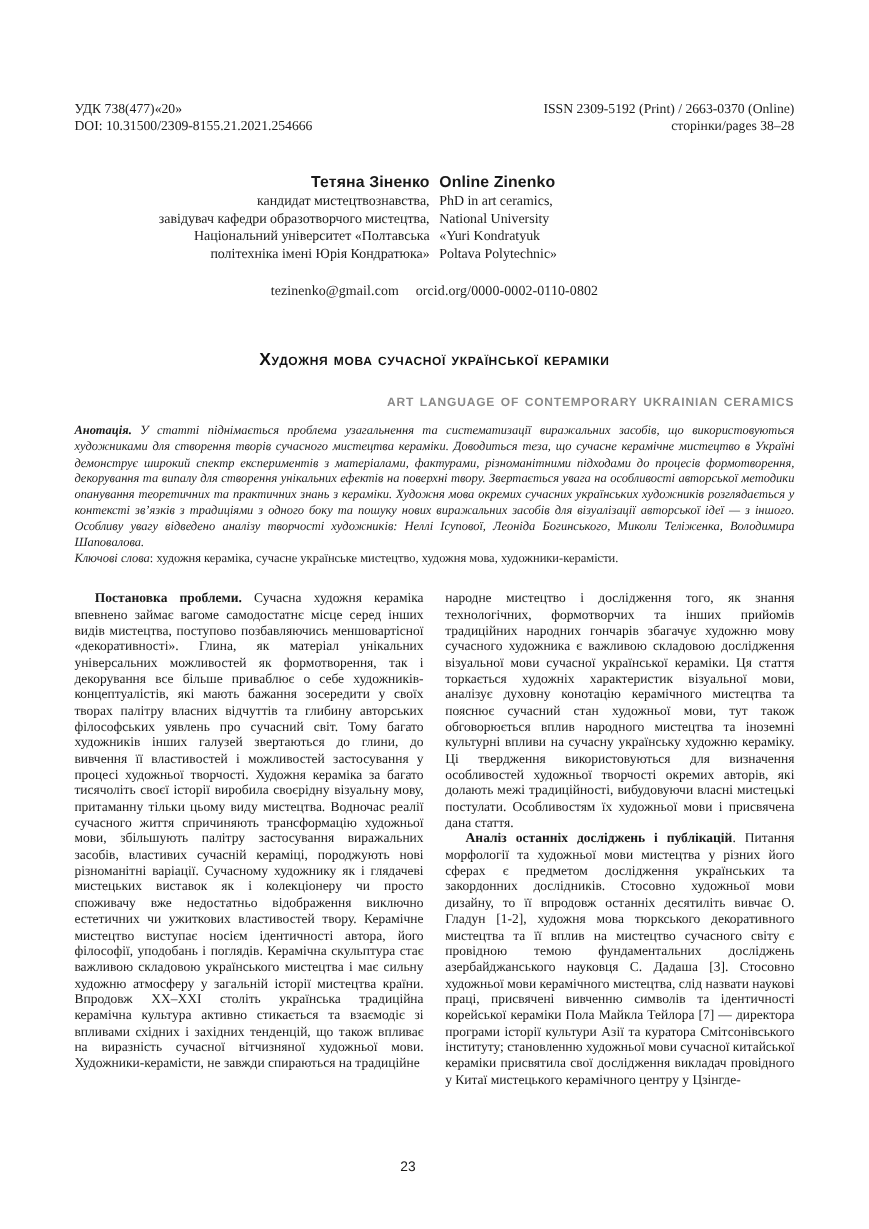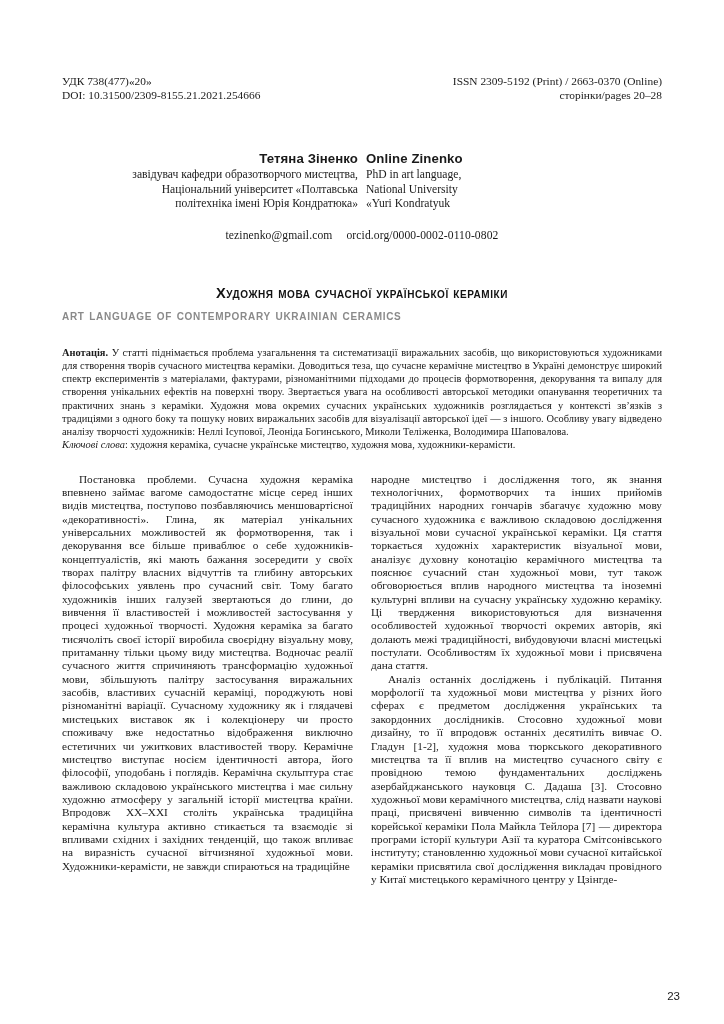--- a/index.html
+++ b/index.html
@@ -10,21 +10,21 @@
   body {
     width: 724px;
     height: 1024px;
     font-family: "Liberation Serif", "DejaVu Serif", serif;
     color: #1a1a1a;
     position: relative;
     overflow: hidden;
   }
   .page {
     position: absolute;
-    left: 0; top: 6px;
+    left: 0; top: 16px;
     width: 724px;
     height: 936px;
     box-sizing: border-box;
     padding: 0 62px;
   }
 
   
   .meta {
     display: flex;
     justify-content: space-between;
@@ -33,21 +33,21 @@
     font-size: 11.4px;
     line-height: 14.2px;
     color: #1a1a1a;
   }
   .meta-left { text-align: left; }
   .meta-right { text-align: right; }
 
   
   .authors {
     display: flex;
-    margin-top: 48px;
+    margin-top: 31px;
   }
   .auth-col {
     font-size: 11.6px;
     line-height: 14.4px;
   }
   .auth-ua {
     width: 300px;
     text-align: right;
     padding-right: 8px;
   }
@@ -82,39 +82,40 @@
     font-family: "Liberation Sans", "DejaVu Sans", sans-serif;
     font-weight: bold;
     font-size: 14.6px;
     letter-spacing: 0.55px;
     font-variant: small-caps;
     text-transform: lowercase;
     color: #121212;
   }
   .title-ua::first-letter { text-transform: uppercase; }
   .title-en {
-    margin-top: 6px;
-    text-align: left;
+    margin-top: 18px;
+    text-align: right;
     font-family: "Liberation Sans", "DejaVu Sans", sans-serif;
     font-weight: bold;
     font-size: 14.2px;
     letter-spacing: 0.7px;
     font-variant: small-caps;
     text-transform: lowercase;
     color: #8a8a8a;
   }
 
   
   .abstract {
-    margin-top: 23px;
+    margin-top: 11px;
     font-size: 10.4px;
     line-height: 13.25px;
     text-align: justify;
     text-justify: inter-word;
     hyphens: manual;
+    font-style: italic;
   }
   .abstract b { font-weight: bold; }
   .keywords {
     font-size: 10.4px;
     line-height: 13.25px;
     text-align: justify;
   }
   .keywords i { font-style: italic; }
 
   
@@ -125,62 +126,64 @@
   }
   .col {
     width: 291px;
     font-size: 11.25px;
     line-height: 13.35px;
     text-align: justify;
     text-justify: inter-word;
   }
   .col p { margin: 0; }
   .col .indent { text-indent: 17px; }
-  .col b { font-weight: normal; }
+  .col b { font-weight: bold; }
 
   
   .folio {
     position: absolute;
     left: 0;
-    bottom: 22px;
+    bottom: 45px;
     width: 680px;
-    text-align: right;
+    text-align: center;
     font-family: "Liberation Sans", "DejaVu Sans", sans-serif;
     font-size: 11.5px;
     color: #1a1a1a;
   }
 </style>
 </head>
 <body>
 
 <div class="page">
 
   <div class="meta">
     <div class="meta-left">
       <div>УДК 738(477)«20»</div>
       <div>DOI: 10.31500/2309-8155.21.2021.254666</div>
     </div>
     <div class="meta-right">
       <div>ISSN 2309-5192 (Print) / 2663-0370 (Online)</div>
-      <div>сторінки/pages 20–28</div>
+      <div>сторінки/pages 38–28</div>
     </div>
   </div>
 
   <div class="authors">
     <div class="auth-col auth-ua">
       <div class="auth-name">Тетяна Зіненко</div>
+      <div class="auth-line">кандидат мистецтвознавства,</div>
       <div class="auth-line">завідувач кафедри образотворчого мистецтва,</div>
       <div class="auth-line">Національний університет «Полтавська</div>
       <div class="auth-line">політехніка імені Юрія Кондратюка»</div>
     </div>
     <div class="auth-col auth-en">
       <div class="auth-name">Online Zinenko</div>
-      <div class="auth-line">PhD in art language,</div>
+      <div class="auth-line">PhD in art ceramics,</div>
       <div class="auth-line">National University</div>
       <div class="auth-line">«Yuri Kondratyuk</div>
+      <div class="auth-line">Poltava Polytechnic»</div>
     </div>
   </div>
 
   <div class="contacts">
     <span class="email">tezinenko@gmail.com</span><span>orcid.org/0000-0002-0110-0802</span>
   </div>
 
   <div class="title-ua">Художня мова сучасної української кераміки</div>
   <div class="title-en">Art language of contemporary Ukrainian ceramics</div>
 

